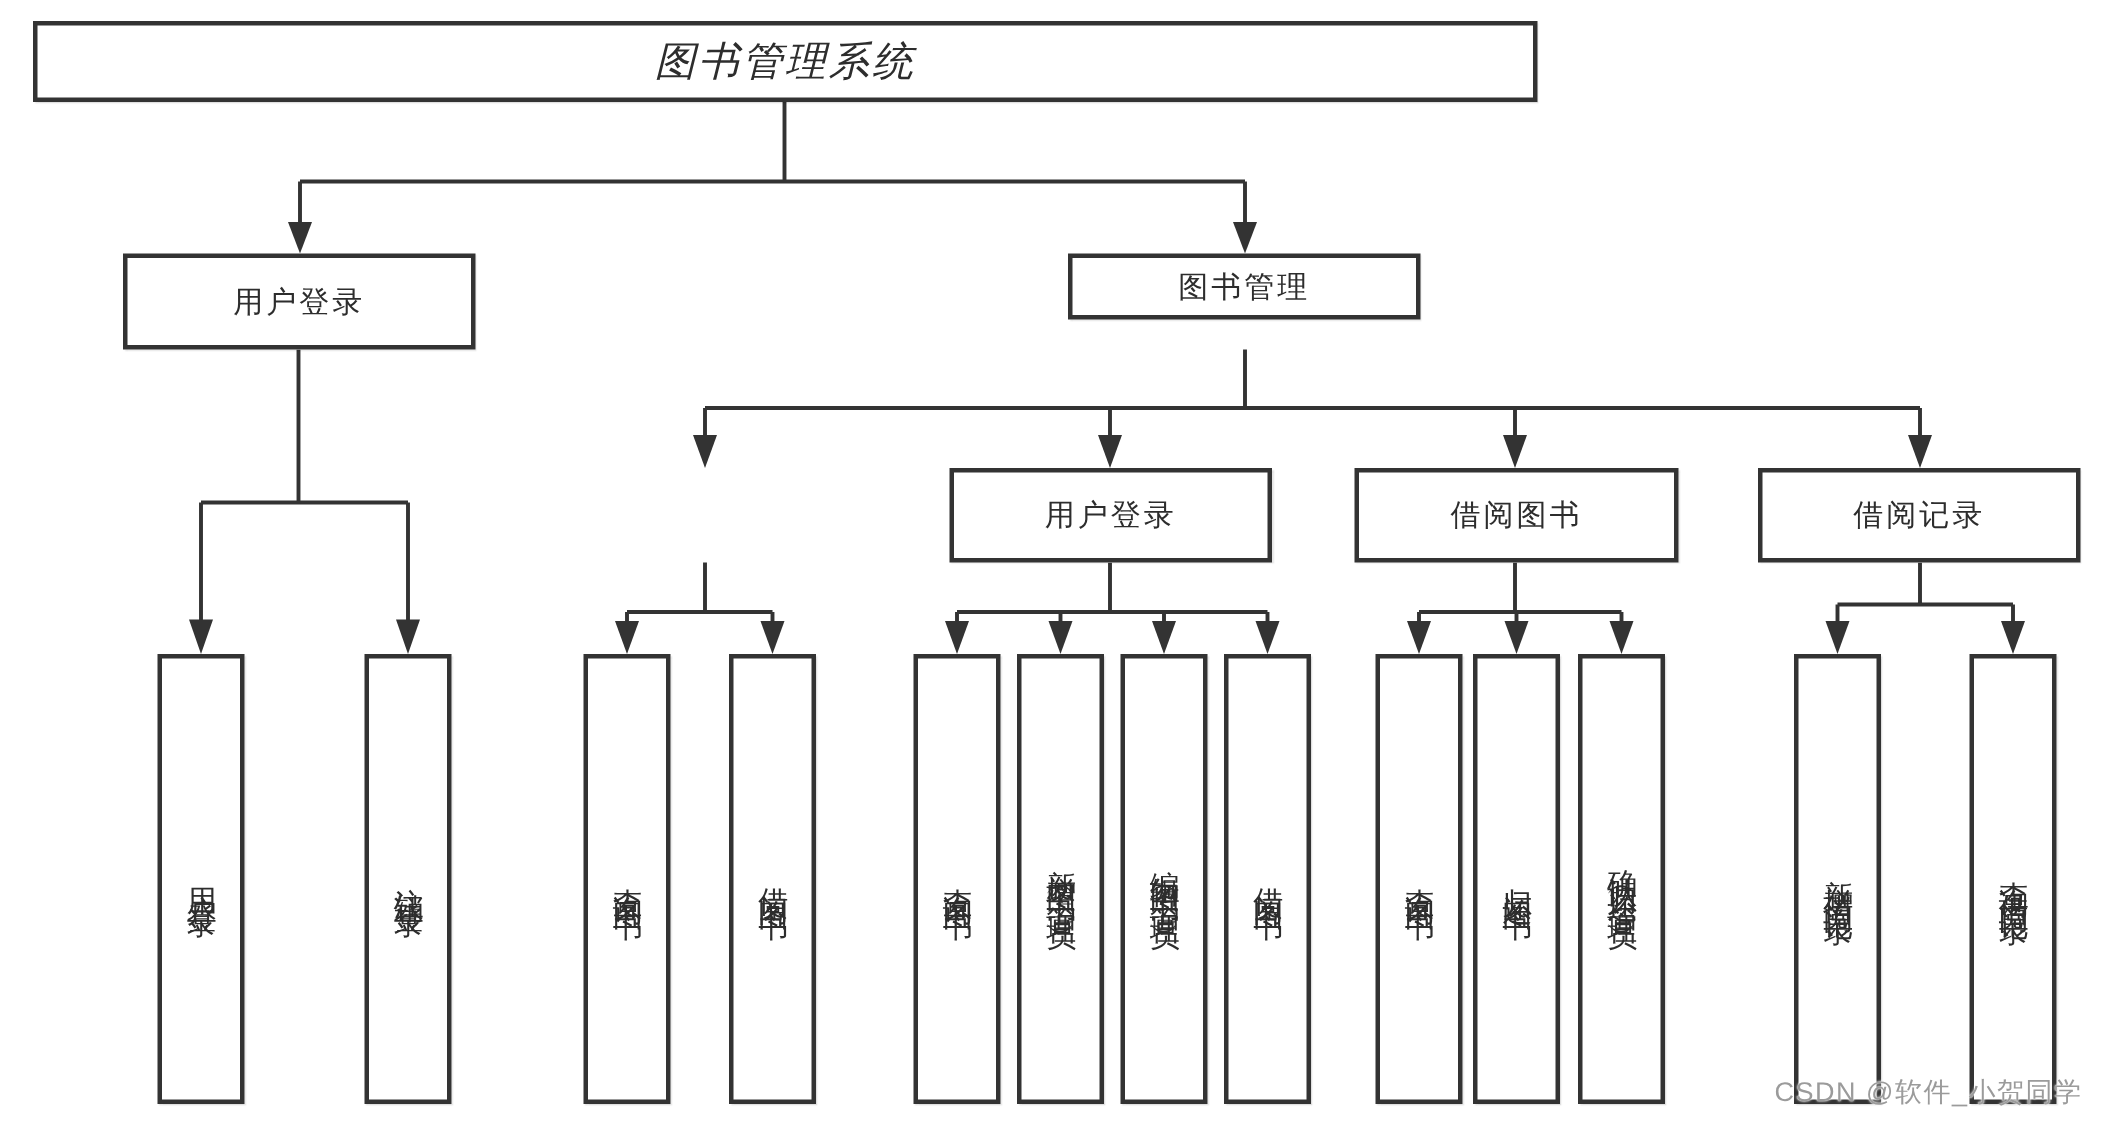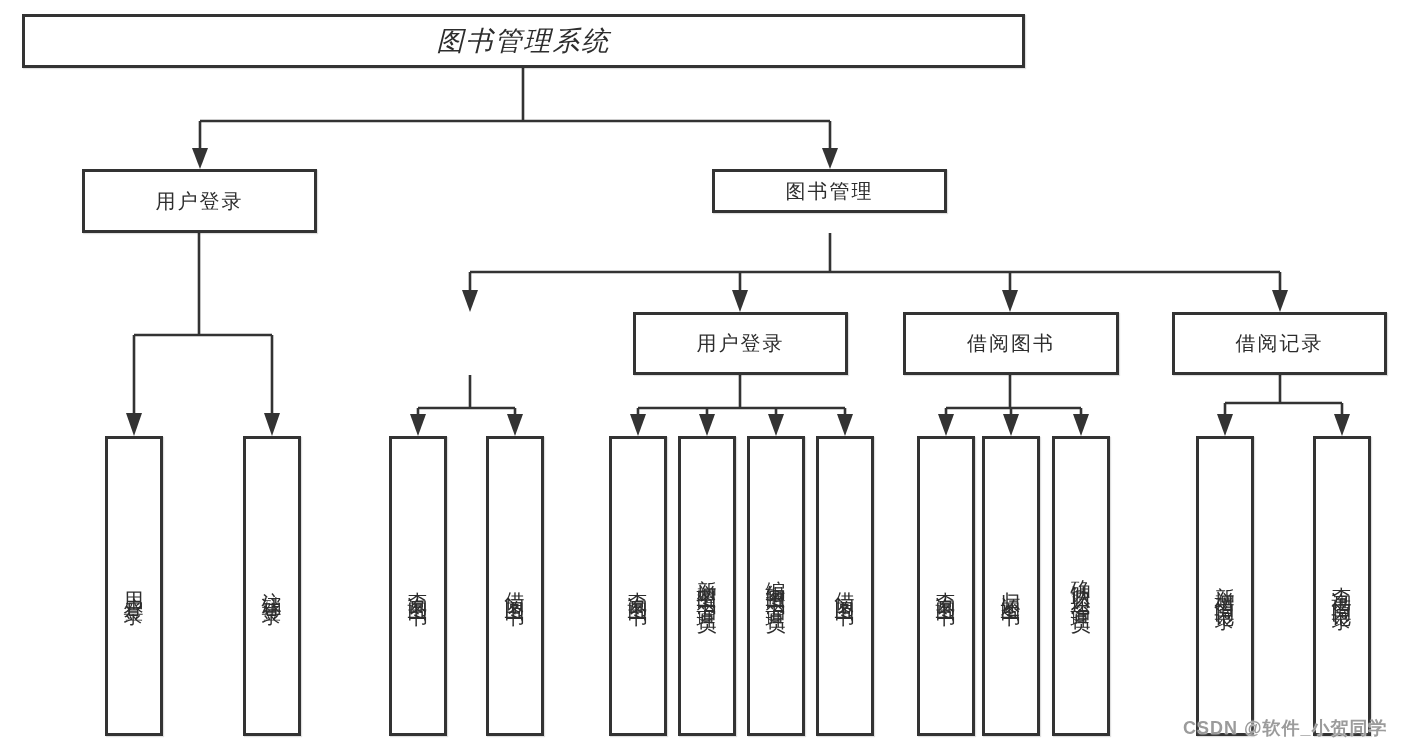--- a/index.html
+++ b/index.html
@@ -50,21 +50,20 @@
   .watermark {
     position: absolute;
     left: 1183px;
     top: 716px;
     z-index: 5;
     font-size: 18px;
     color: #9b9b9b;
     white-space: nowrap;
     text-shadow: 0 0 2px #ffffff, 0 0 1px #ffffff;
     letter-spacing: 1px;
-    font-weight: bold;
   }
   svg path { stroke: #333333; stroke-width: 2.6; fill: none; }
   svg polygon { fill: #333333; stroke: none; }
 </style>
 </head>
 <body>
 
 <div id="stage">
 
   <svg id="wires" width="1405" height="747" viewBox="0 0 1405 747">

